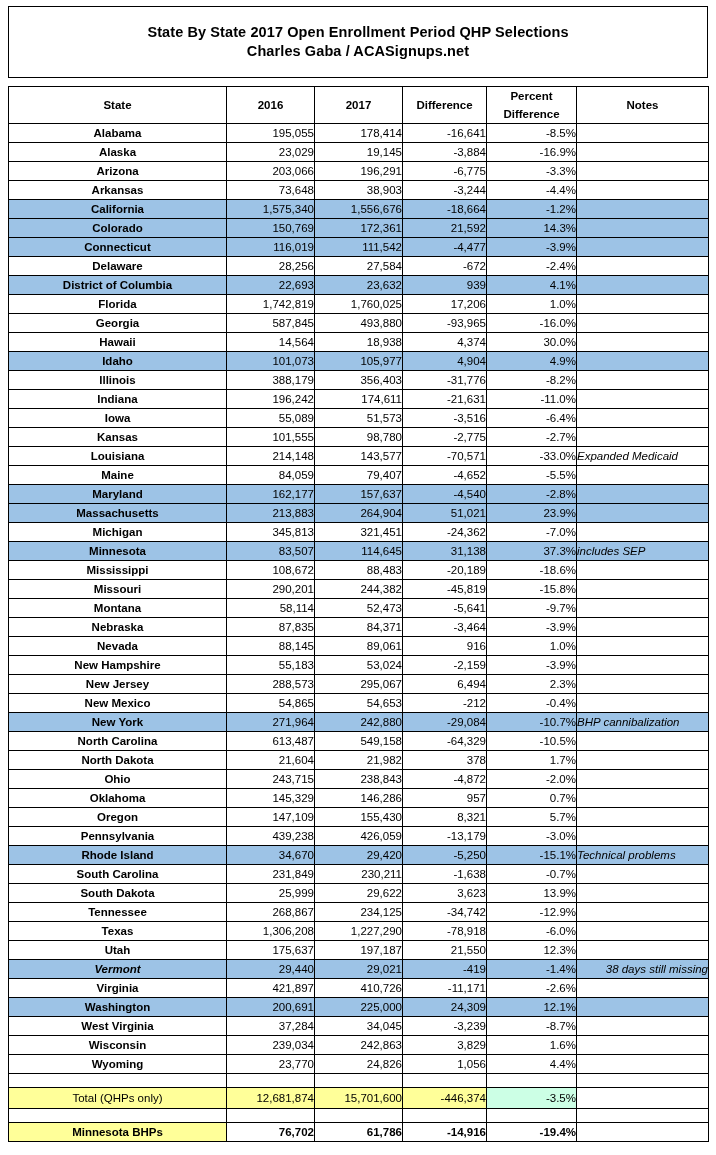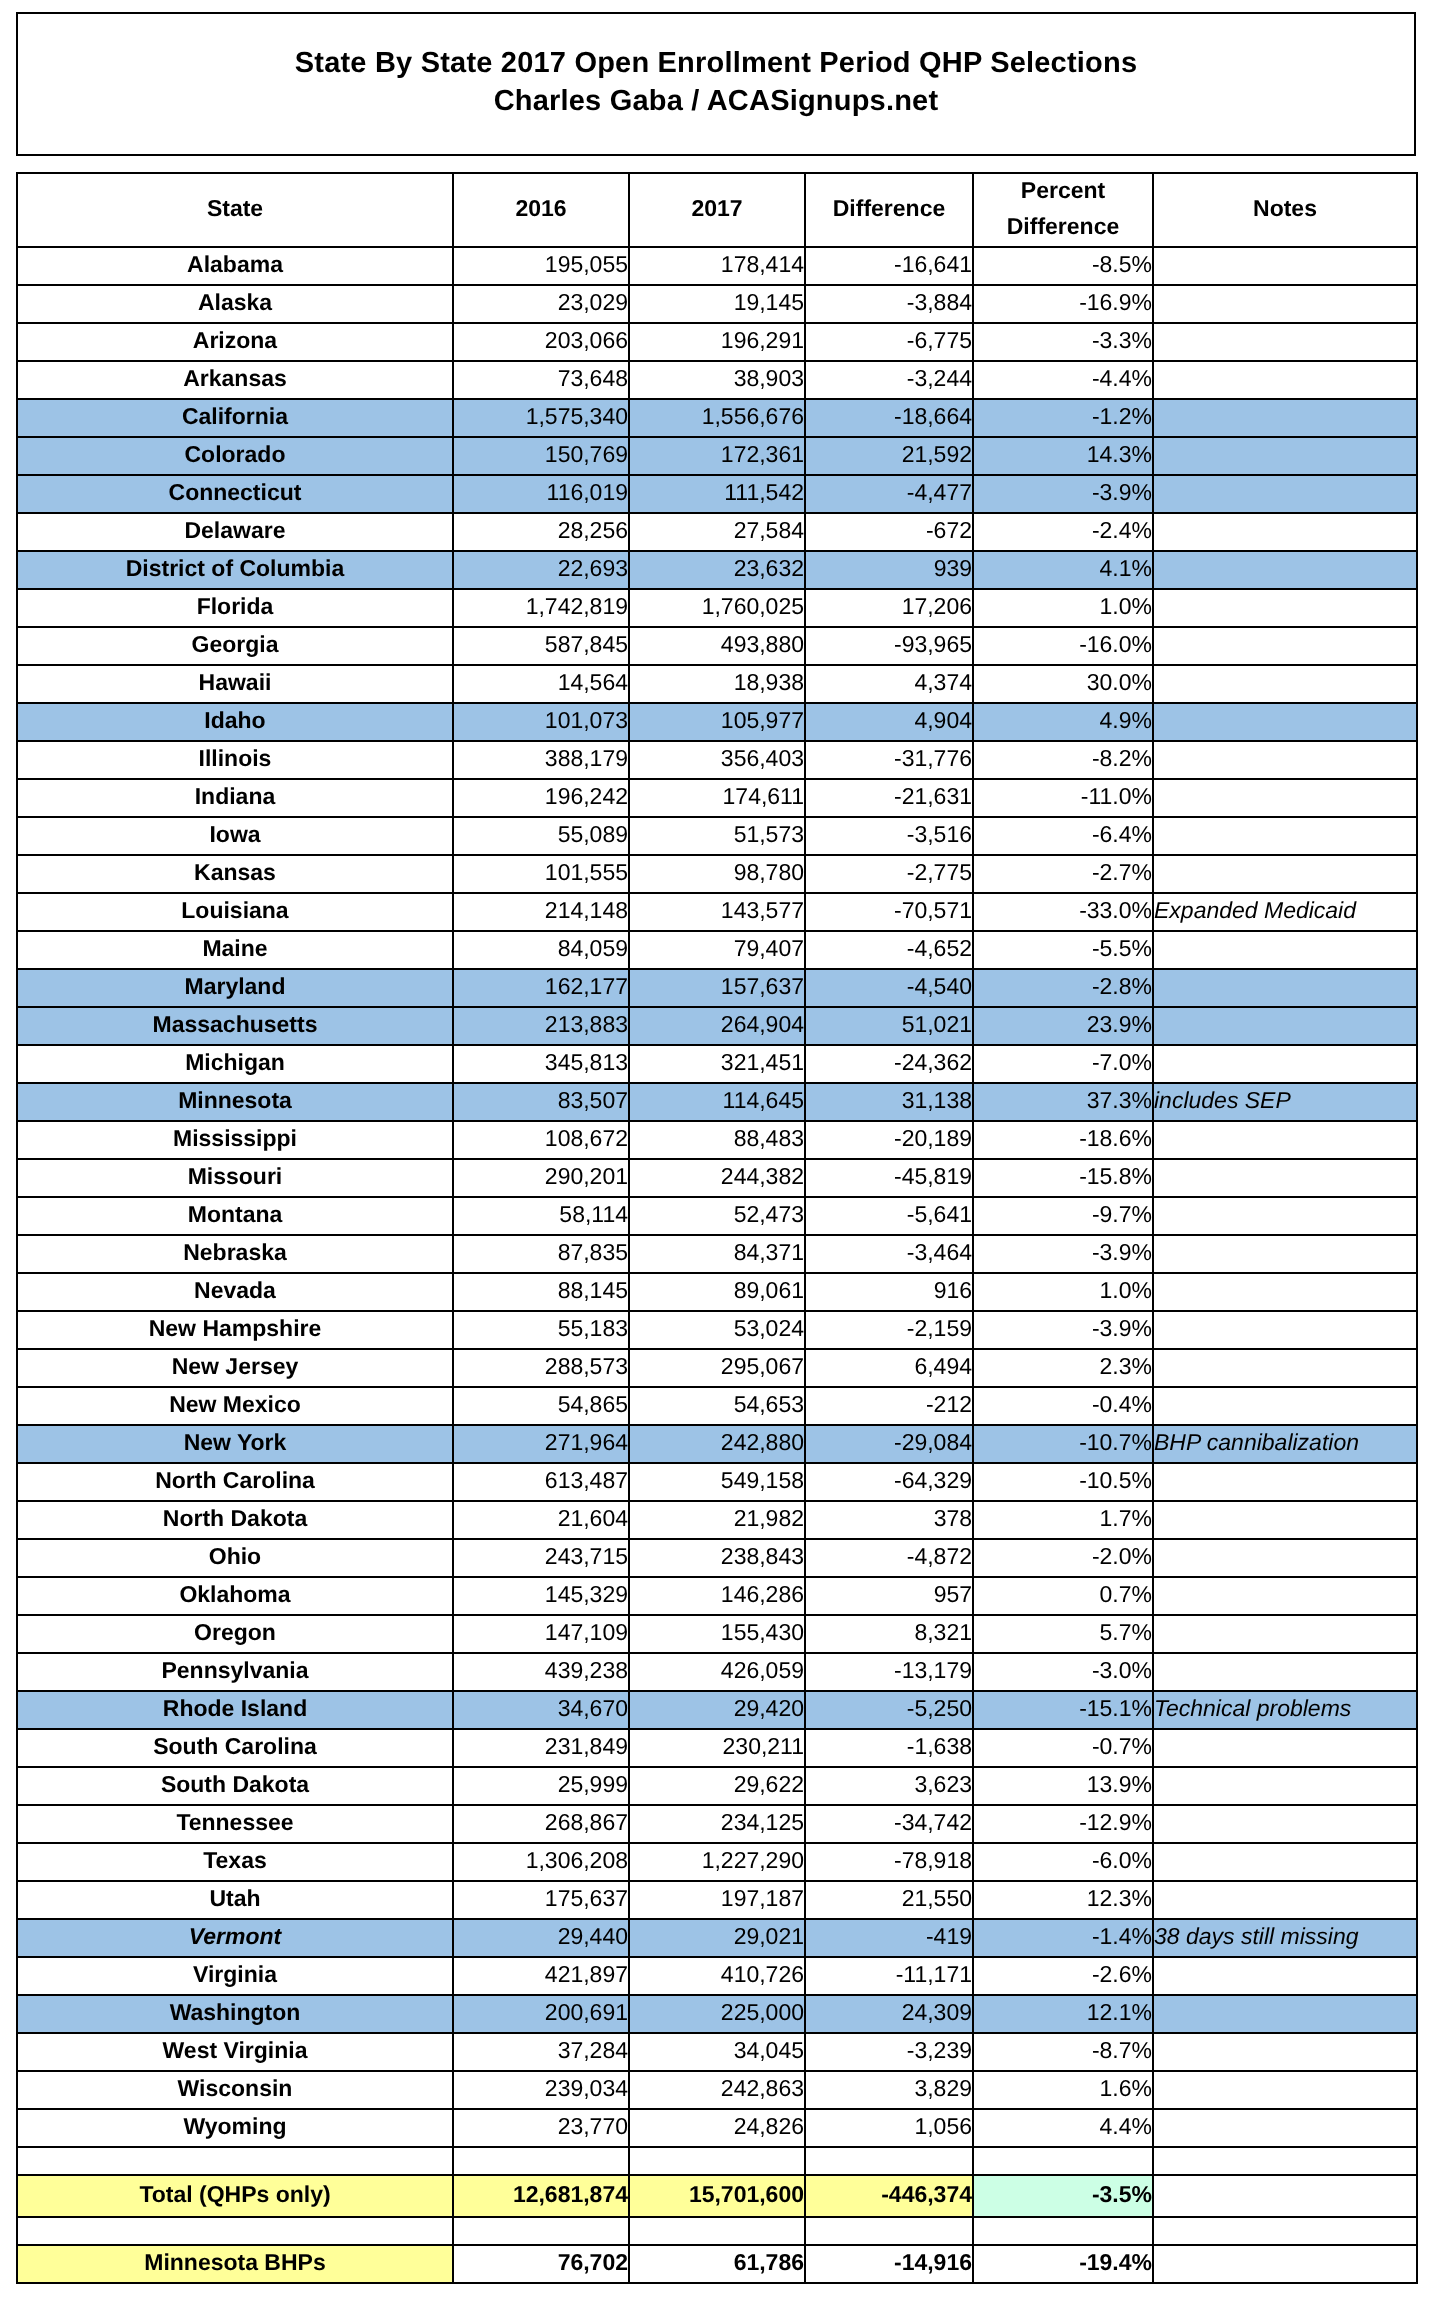--- a/index.html
+++ b/index.html
@@ -84,33 +84,33 @@
     padding-right: 5px;
   }
   td.notes {
     text-align: left;
     padding-left: 4px;
     font-style: italic;
     font-size: 11px;
   }
   tr.hl td { background: #9DC3E6; }
   tr.hl td.state { background: #9DC3E6; }
-  td.vermont-note { background: #FFFF00; font-style: italic; }
+  td.vermont-note { background: #FFFF00; font-style: italic; text-align: right; }
   td.italic-state { font-style: italic; }
 
   
   tr.spacer td {
     height: 14px;
     border: 1px solid #000;
     background: #fff;
   }
 
   
   tr.total td {
-    font-weight: bold;
+    font-weight: normal;
     height: 20px;
     line-height: 20px;
     margin-left: 36px;
   }
   tr.total td.state { background: #FFFF99; }
   tr.total td.num { background: #FFFF99; }
   tr.total td.pct { background: #CCFFE5; }
   tr.total td.notes { background: #fff; }
 
   tr.bhp td { font-weight: bold; }

